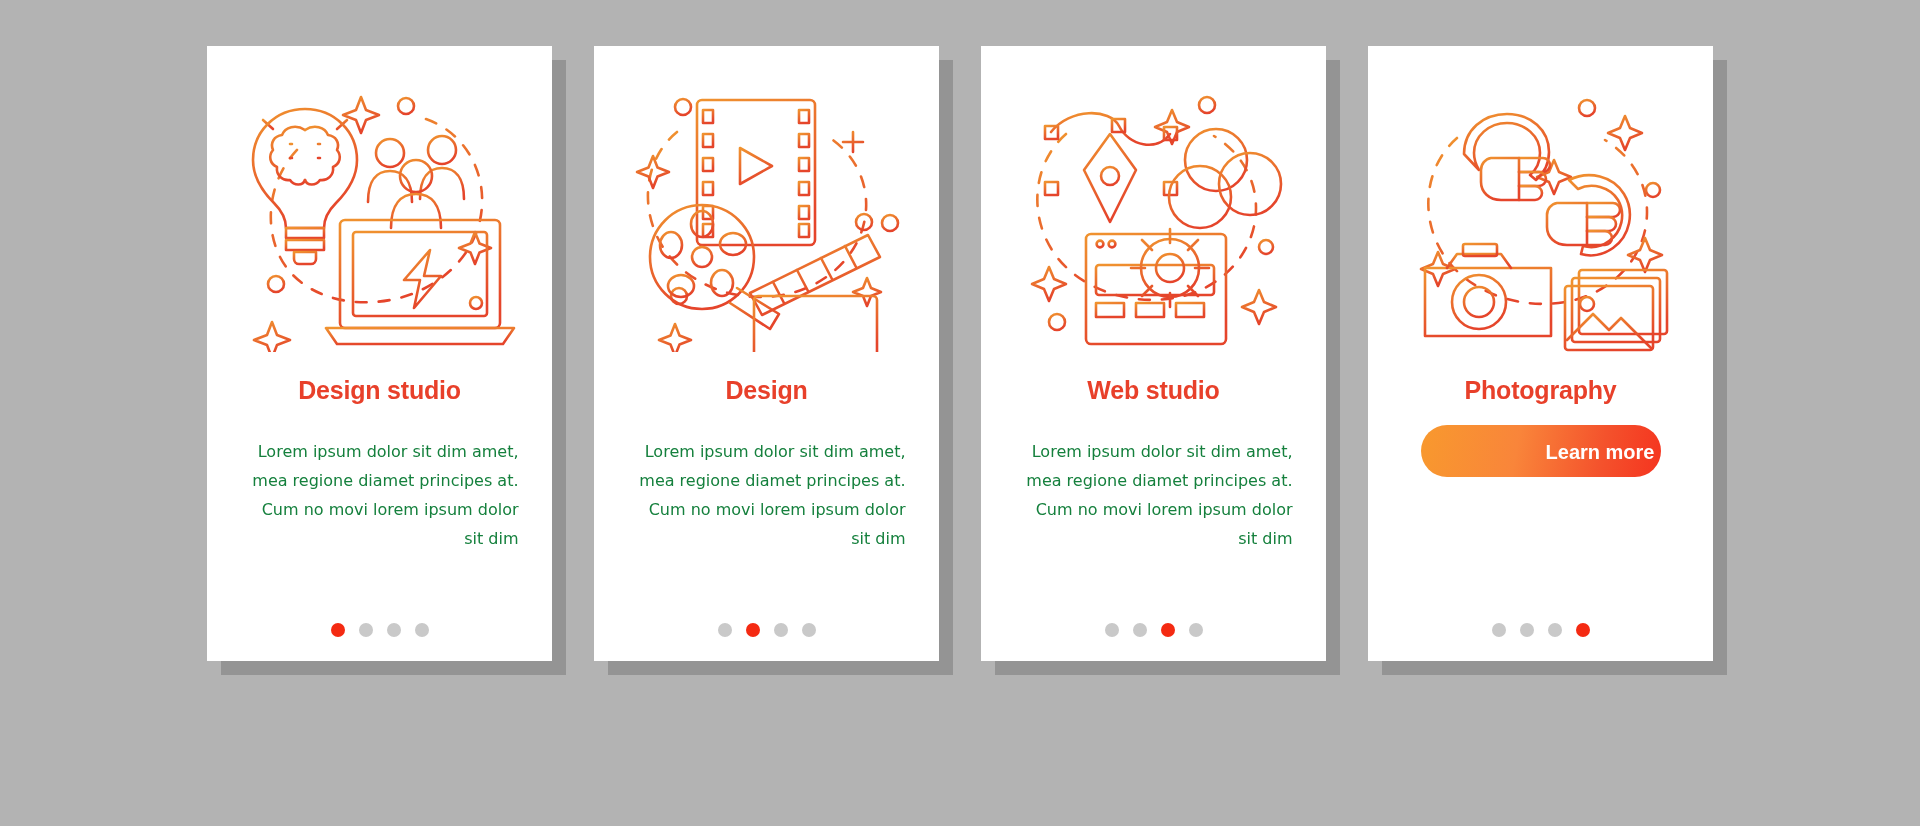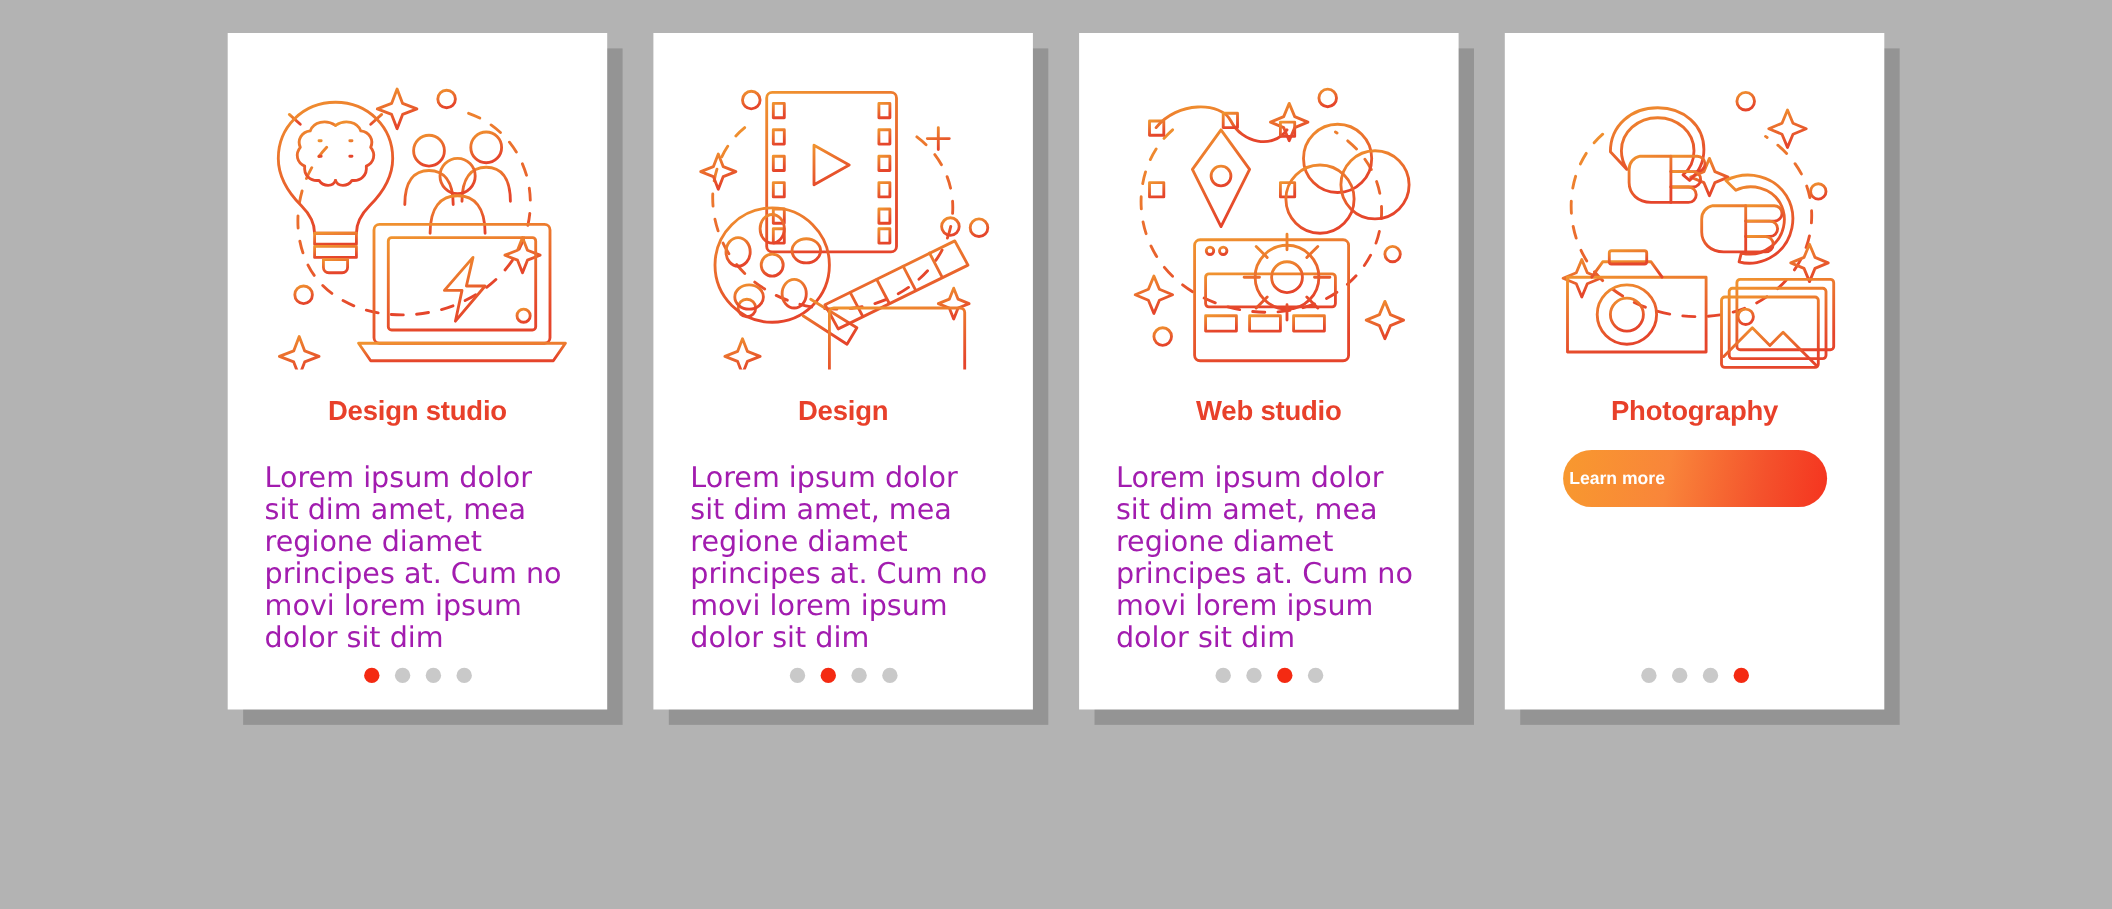--- a/index.html
+++ b/index.html
@@ -23,60 +23,61 @@
     position:relative;
     width:345px;
     height:615px;
     background:#ffffff;
     box-shadow:14px 14px 0 rgba(0,0,0,0.17);
     display:flex;
     flex-direction:column;
     align-items:center;
     box-sizing:border-box;
     padding:18px 0 0 0;
+    margin-top:16px;
   }
   .art{
     width:300px;
     height:280px;
     display:block;
     margin:8px auto 0 auto;
   }
   .title{
     font-size:25px;
     font-weight:bold;
     color:#e8402a;
     letter-spacing:-0.2px;
     margin:26px 0 0 0;
     text-align:center;
     line-height:1;
   }
   .body-text{
     margin:34px 0 0 0;
     width:278px;
-    text-align:left;
-    font-size:26px;
+    text-align:right;
+    font-size:16px;
     line-height:29px;
-    color:#a21caf;
+    color:#15803d;
     font-family:"DejaVu Sans", sans-serif;
     font-weight:400;
   }
   .card4 .body-text{width:290px;}
   .spacer{flex:1 1 auto;}
   .btn{
     display:block;
     margin:22px auto 0 auto;
     width:240px;
     height:52px;
     line-height:52px;
     border-radius:26px;
     border:0;
     color:#ffffff;
-    font-size:16px;
+    font-size:20px;
     font-weight:bold;
-    text-align:left;
+    text-align:right;
     background:linear-gradient(100deg,#f8992e 0%,#f9853a 40%,#f4522c 75%,#f5341f 100%);
     cursor:pointer;
     font-family:"Liberation Sans", sans-serif;
   }
   .dots{
     display:flex;
     gap:14px;
     justify-content:center;
     align-items:center;
     margin:0 0 24px 0;

